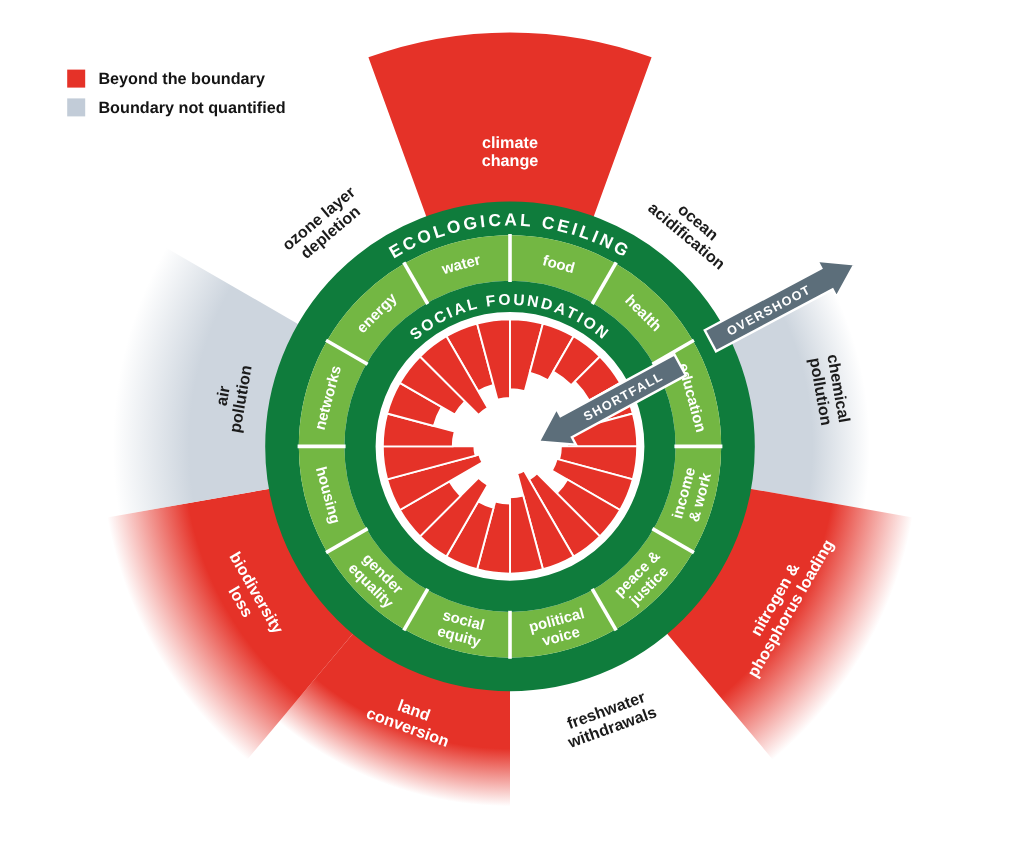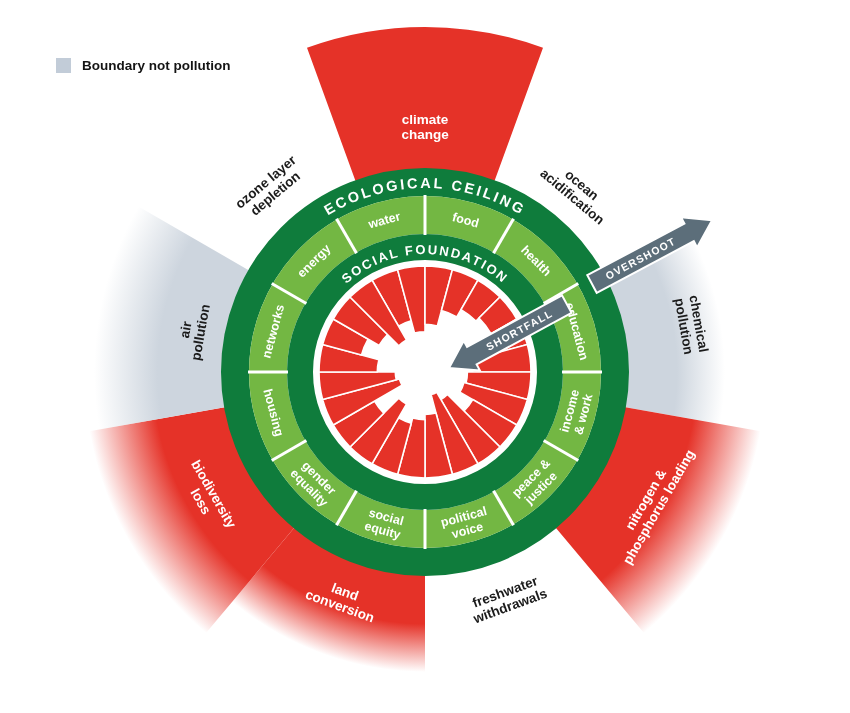--- a/index.html
+++ b/index.html
@@ -11,22 +11,26 @@
   .swatch{width:15px;height:15px;flex:0 0 auto;}
   .legend-label{font-size:13.5px;font-weight:bold;color:#141414;white-space:nowrap;}
 </style>
 </head>
 <body>
 
 <div class="stage">
 
   <div class="legend">
     <div class="legend-row">
+      <span class="swatch" style="background: rgb(229, 50, 40);"></span>
+      <span class="legend-label">Beyond the boundary</span>
+    </div>
+    <div class="legend-row">
       <span class="swatch" style="background: rgb(194, 204, 216);"></span>
-      <span class="legend-label">Boundary not pollution</span>
+      <span class="legend-label">Boundary not quantified</span>
     </div>
   </div>
 
   <svg id="doughnut" viewBox="0 0 850 713" width="850" height="713">
       <defs>
         <radialGradient id="wg2" gradientUnits="userSpaceOnUse" cx="425" cy="372" r="299.88">
           <stop offset="0" stop-color="#cdd5de"></stop>
           <stop offset="0.840" stop-color="#cdd5de"></stop>
           <stop offset="1" stop-color="#cdd5de" stop-opacity="0"></stop>
         </radialGradient>

